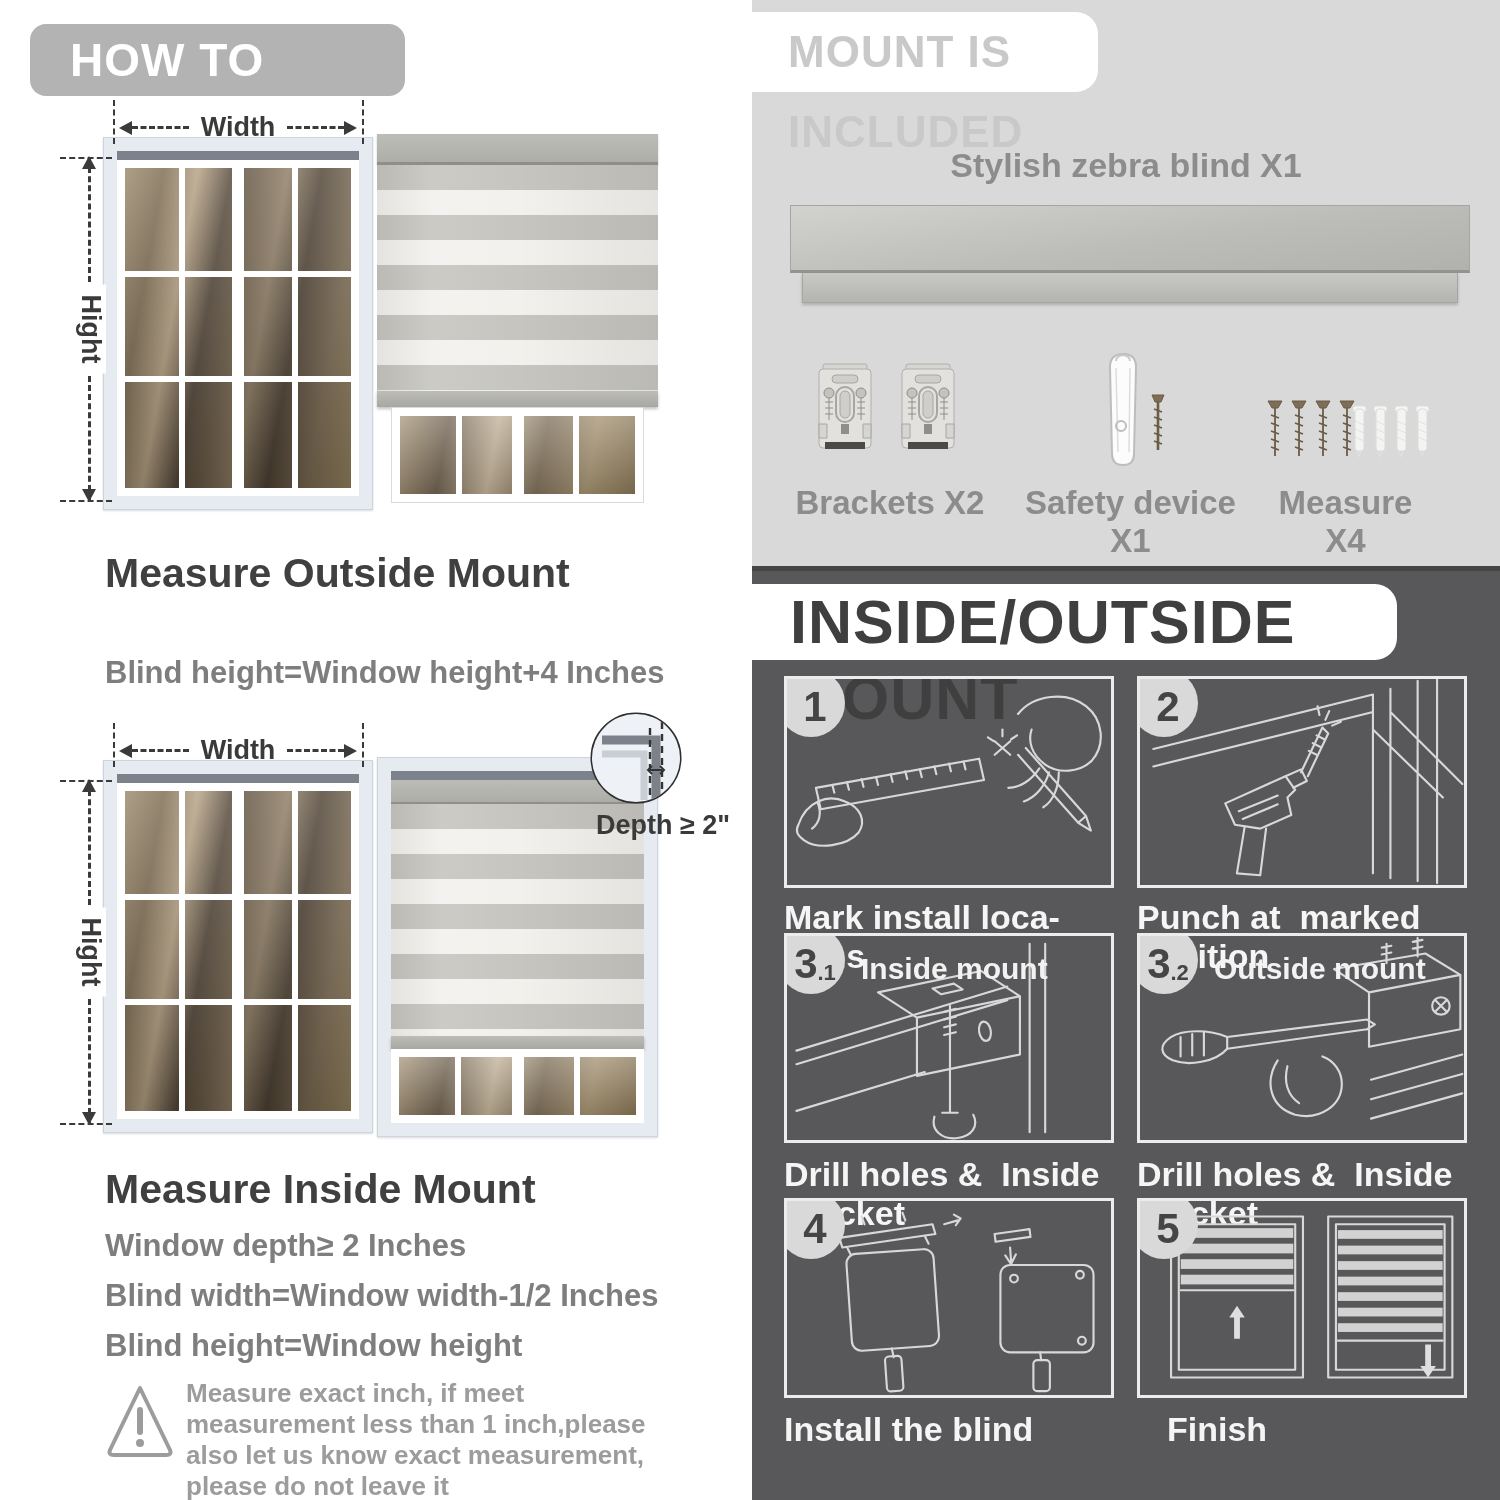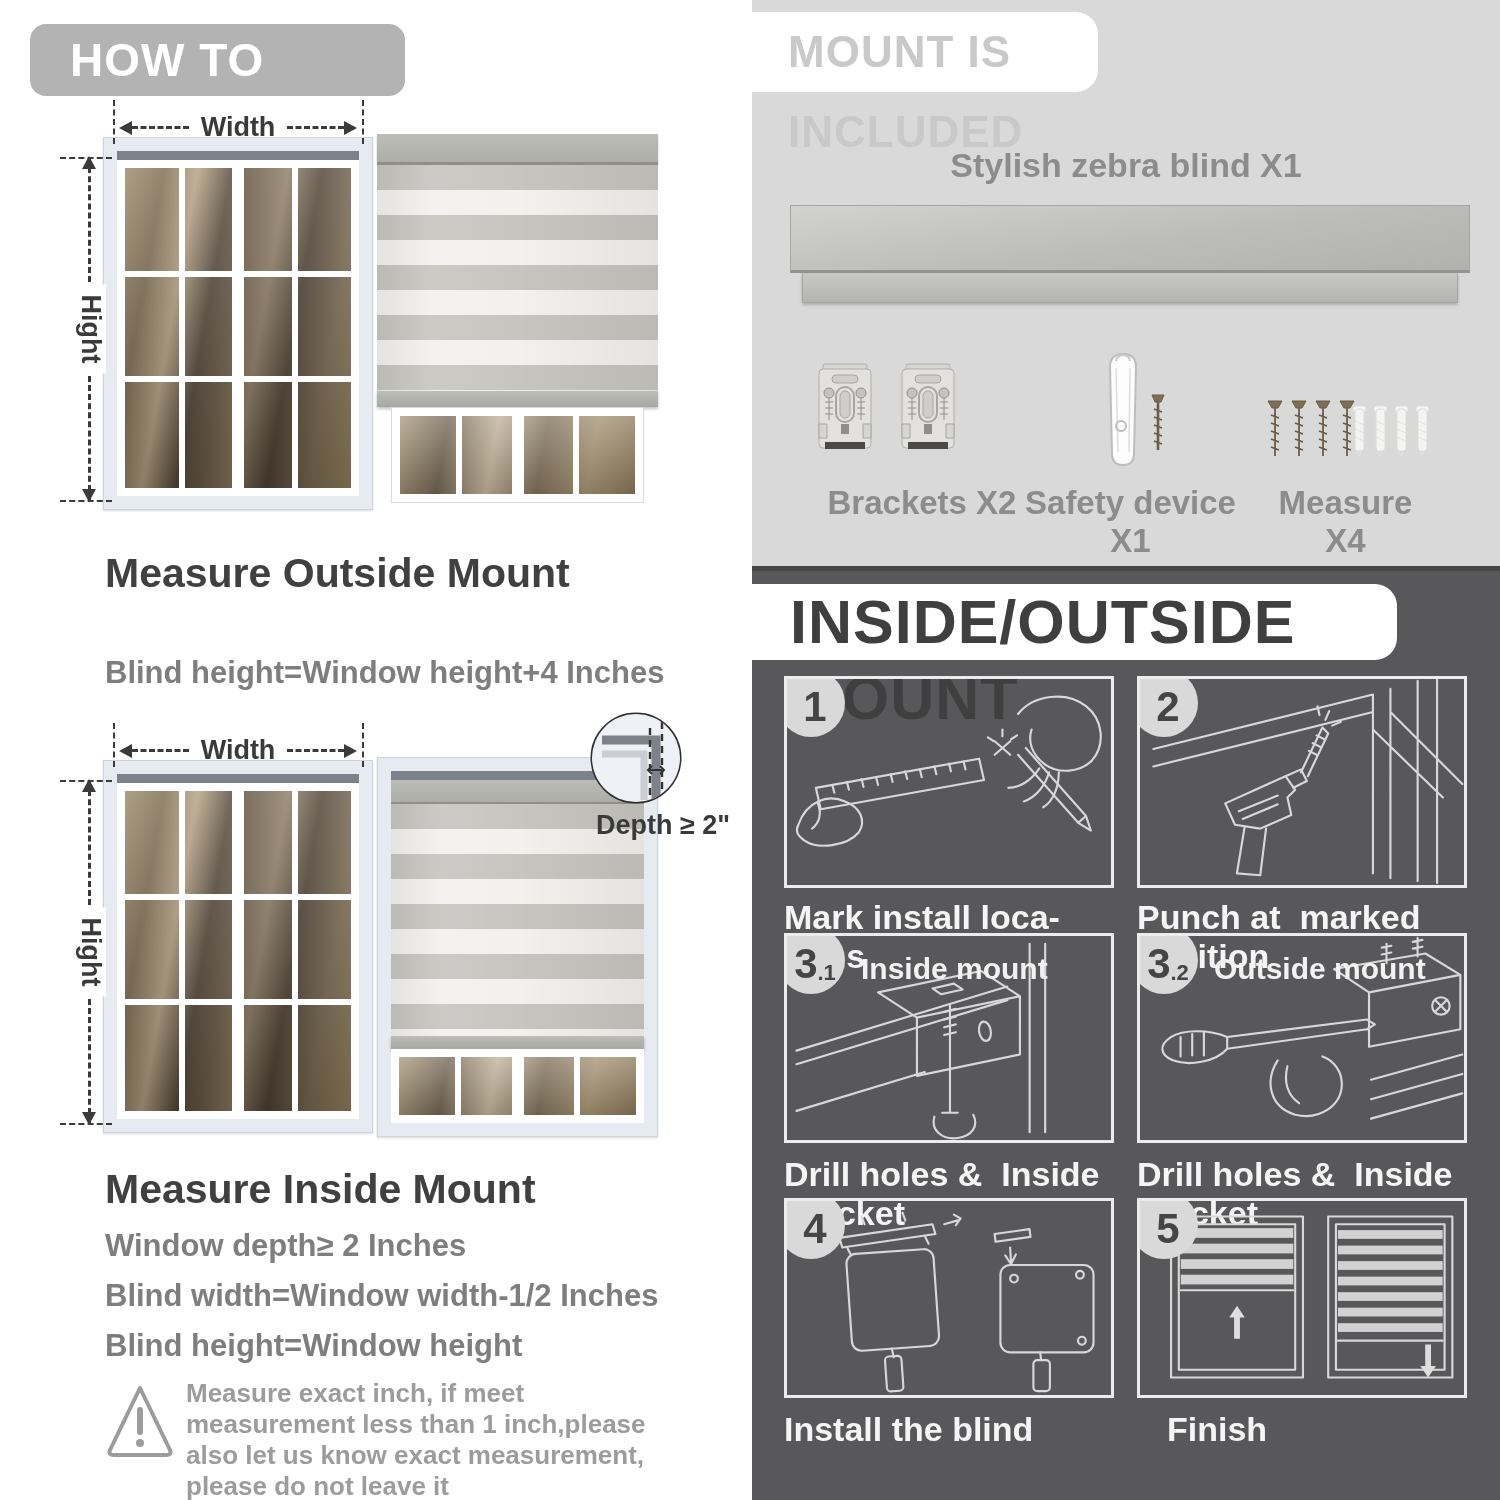--- a/index.html
+++ b/index.html
@@ -303,21 +303,21 @@
       <rect x="3" y="4" width="9" height="42" rx="3" fill="#f4f4f3" stroke="#dcdcda"></rect>
       <path d="M3,16 l9,4 M3,24 l9,4 M3,32 l9,4 M5,46 l2,6 l2,-6" stroke="#e2e2e0" fill="none"></path>
     </g>
     <g transform="translate(63,0)">
       <rect x="1" y="1" width="13" height="6" rx="2" fill="#f6f6f5" stroke="#dcdcda"></rect>
       <rect x="3" y="4" width="9" height="42" rx="3" fill="#f4f4f3" stroke="#dcdcda"></rect>
       <path d="M3,16 l9,4 M3,24 l9,4 M3,32 l9,4 M5,46 l2,6 l2,-6" stroke="#e2e2e0" fill="none"></path>
     </g>
   </svg>
 
-  <div class="abs item-lbl" style="left:790px;top:484px;width:200px;margin-left:32px;">Brackets X2</div>
+  <div class="abs item-lbl" style="left:790px;top:484px;width:200px;">Brackets X2</div>
   <div class="abs item-lbl" style="left:1008px;top:484px;width:245px;">Safety device X1</div>
   <div class="abs item-lbl" style="left:1258px;top:484px;width:175px;">Measure X4</div>
 
   <div class="abs rt-bot"></div>
   <div class="abs mnt-box">INSIDE/OUTSIDE MOUNT</div>
 
   <div class="step-panel" style="left:784px;top:676px;width:330px;height:212px;">
     <svg class="lineart" viewBox="0 0 330 212">
       <path d="M28,112 L196,82 L201,104 L33,134 Z"></path>
       <path d="M45,109 l2,8 M60,106 l2,8 M75,103 l2,8 M90,101 l2,8 M105,98 l2,8 M120,95 l2,8 M135,93 l2,8 M150,90 l2,8 M165,87 l2,8 M180,85 l2,8"></path>

